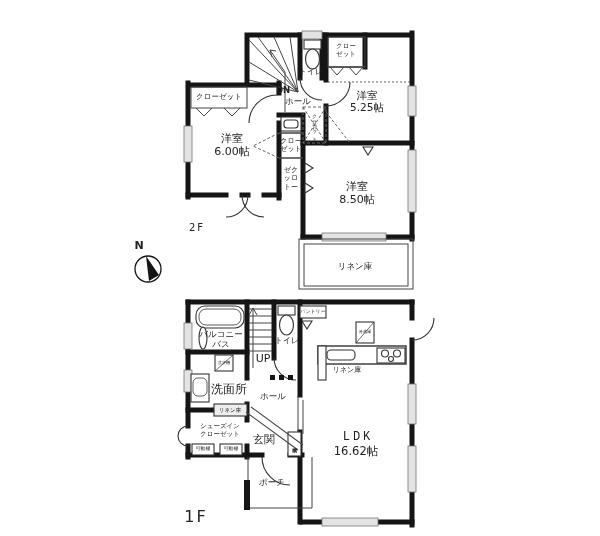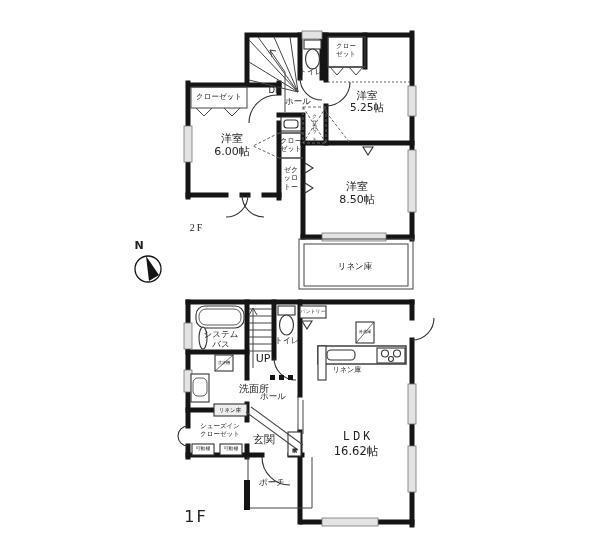--- a/index.html
+++ b/index.html
@@ -149,50 +149,50 @@
       <path d="M298,396 V432 M303,400 V434" stroke-width="1"></path>
     </g>
 
     <g>
       <circle cx="148" cy="269" r="13" fill="none" stroke="#151515" stroke-width="1.3"></circle>
       <polygon points="146,256 159,275 149,281" fill="#151515"></polygon>
     </g>
   </svg>
 
   <div class="lbl bold" style="left:139px;top:246px;font-size:11px;">N</div>
-  <div class="lbl" style="left:197px;top:228px;font-size:10px;letter-spacing:2px;font-family:Liberation Serif, serif;">2F</div>
+  <div class="lbl" style="left:197px;top:228px;font-size:10px;letter-spacing:2px;">2F</div>
   <div class="lbl" style="left:219px;top:97px;font-size:7.5px;">クローゼット</div>
   <div class="lbl" style="left:232px;top:146px;font-size:11px;">洋室
 6.00帖</div>
   <div class="lbl" style="left:291px;top:145px;font-size:7px;">クロー
 ゼット</div>
   <div class="lbl" style="left:291px;top:178px;font-size:7px;">ゼク
 ッロ
 トー</div>
   <div class="lbl vert" style="left:314px;top:125px;font-size:5px;">クローゼット</div>
-  <div class="lbl" style="left:275px;top:90px;font-size:8.5px;">DN</div>
+  <div class="lbl" style="left:283px;top:90px;font-size:8.5px;font-weight:bold;">DN</div>
   <div class="lbl" style="left:298px;top:101px;font-size:8.5px;">ホール</div>
   <div class="lbl" style="left:311px;top:72px;font-size:8px;">トイレ</div>
   <div class="lbl" style="left:346px;top:51px;font-size:6.5px;">クロー
 ゼット</div>
   <div class="lbl" style="left:367px;top:101px;font-size:10.5px;">洋室
 5.25帖</div>
   <div class="lbl" style="left:357px;top:194px;font-size:11px;">洋室
 8.50帖</div>
   <div class="lbl" style="left:355px;top:266px;font-size:8.5px;">リネン庫</div>
 
   <div class="lbl" style="left:196px;top:517px;font-size:16px;letter-spacing:2px;text-align:right;">1F</div>
-  <div class="lbl" style="left:221px;top:339px;font-size:8.5px;">システム
+  <div class="lbl" style="left:221px;top:339px;font-size:8.5px;">バルコニー
 バス</div>
   <div class="lbl" style="left:263px;top:359px;font-size:11px;">UP</div>
   <div class="lbl" style="left:287px;top:341px;font-size:8px;">トイレ</div>
   <div class="lbl" style="left:313px;top:312px;font-size:5px;">パントリー</div>
   <div class="lbl" style="left:365px;top:332px;font-size:4.2px;">冷蔵庫</div>
   <div class="lbl" style="left:347px;top:370px;font-size:7px;">リネン庫</div>
-  <div class="lbl" style="left:229px;top:389px;font-size:10px;margin-left:25px;">洗面所</div>
+  <div class="lbl" style="left:229px;top:389px;font-size:12px;">洗面所</div>
   <div class="lbl" style="left:224px;top:363px;font-size:4.2px;">洗濯機</div>
   <div class="lbl" style="left:273px;top:396px;font-size:8.5px;">ホール</div>
   <div class="lbl" style="left:230px;top:410px;font-size:5.5px;">リネン庫</div>
   <div class="lbl" style="left:220px;top:431px;font-size:6.5px;">シューズイン
 クローゼット</div>
   <div class="lbl" style="left:203px;top:449px;font-size:4.8px;">可動棚</div>
   <div class="lbl" style="left:231px;top:449px;font-size:4.8px;">可動棚</div>
   <div class="lbl" style="left:264px;top:440px;font-size:11px;">玄関</div>
   <div class="lbl vert" style="left:294px;top:444px;font-size:4.5px;">玄関収納</div>
   <div class="lbl skew" style="left:272px;top:482px;font-size:8.5px;">ポーチ</div>

